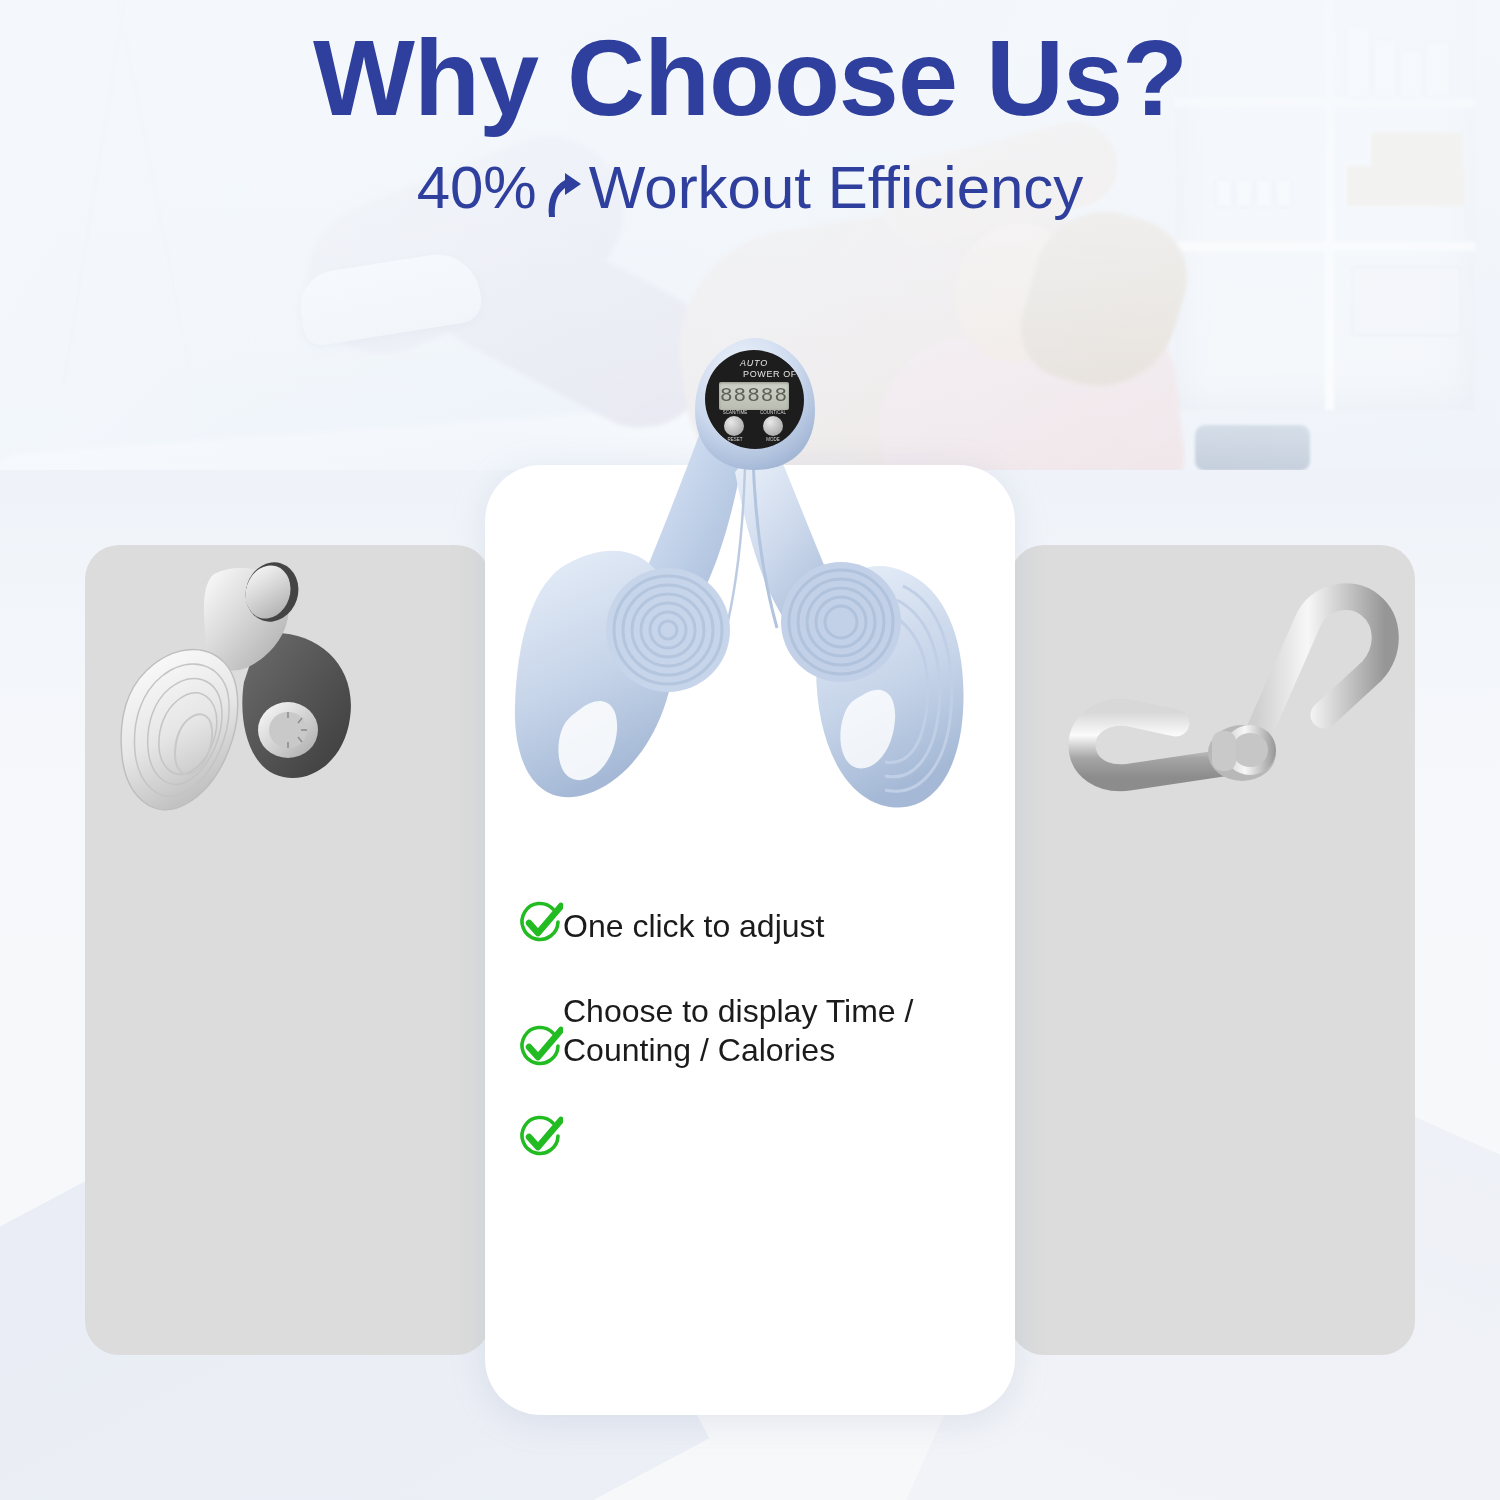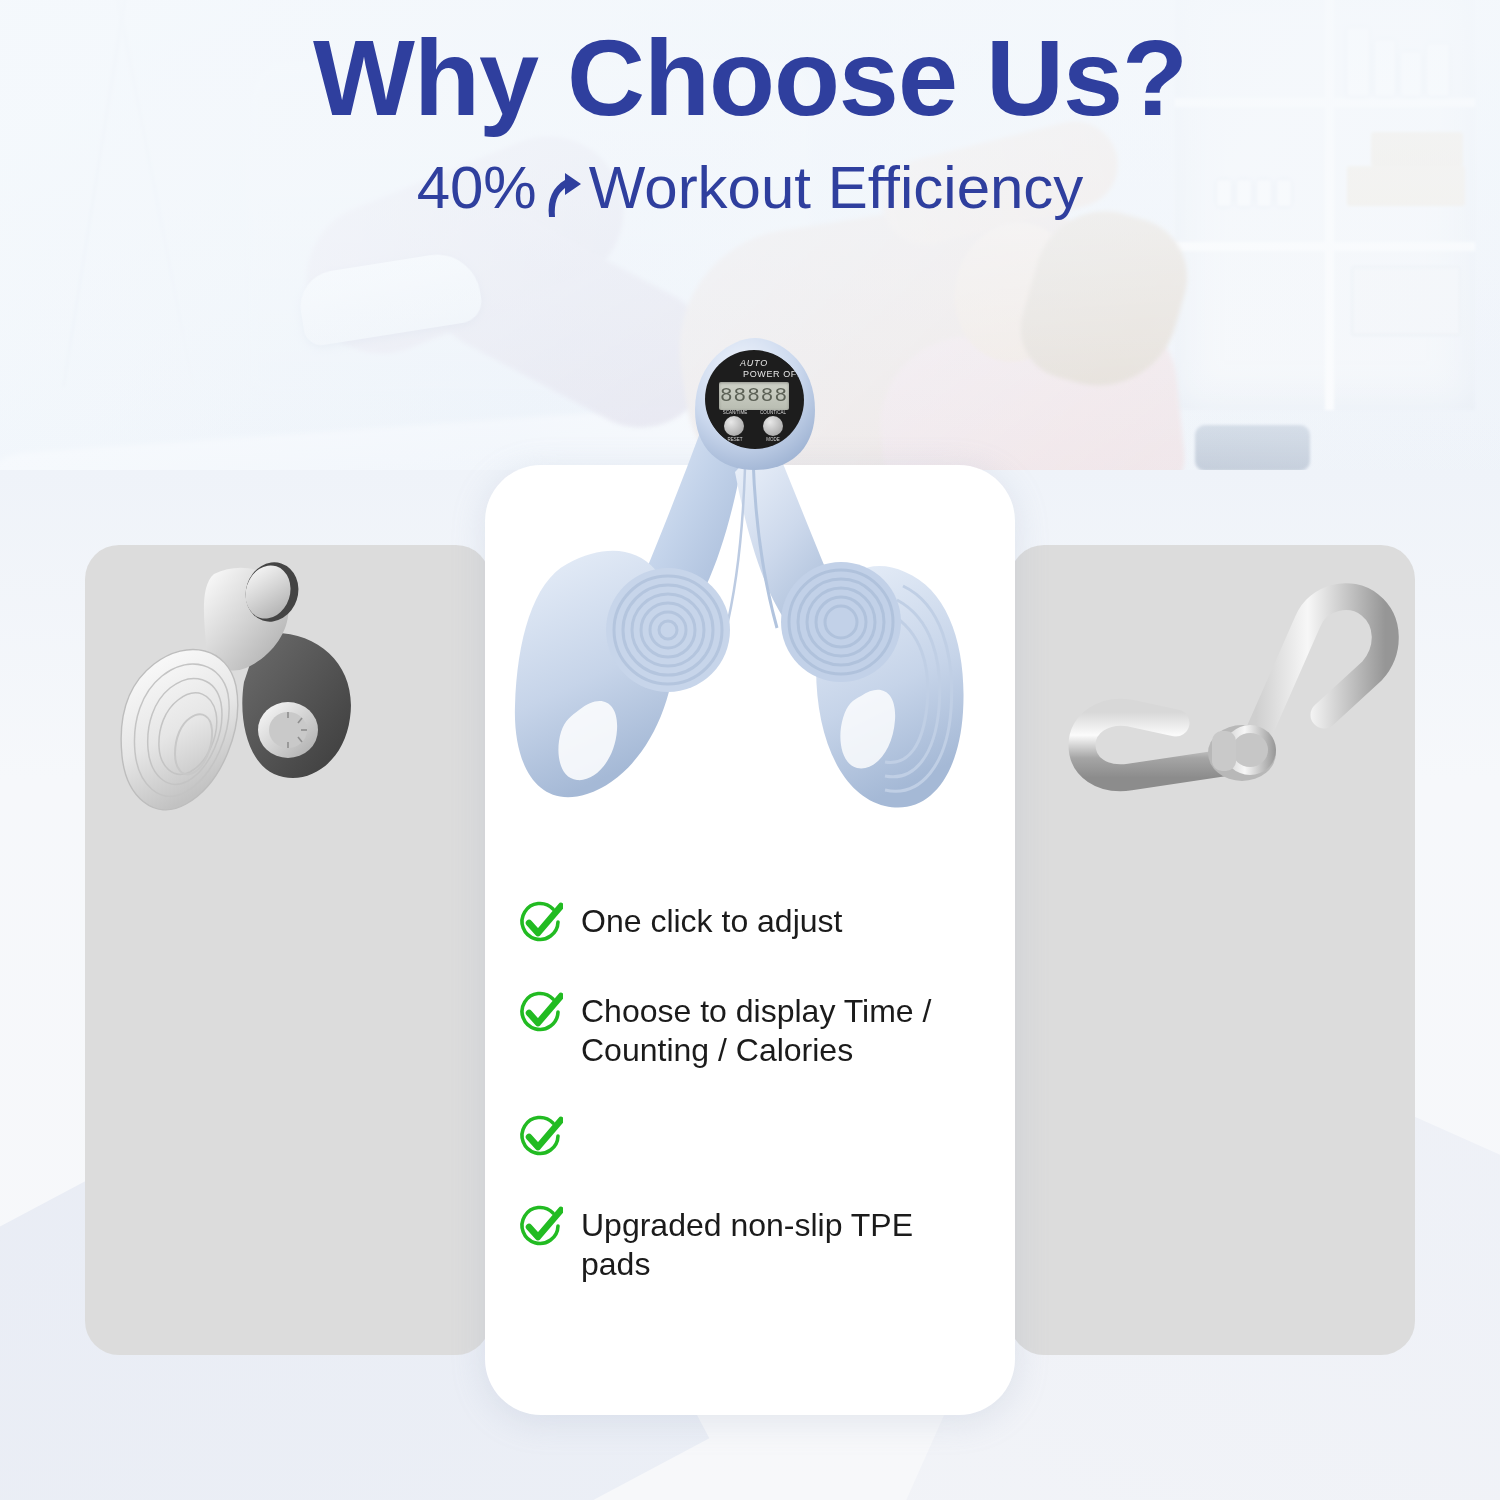--- a/index.html
+++ b/index.html
@@ -150,21 +150,21 @@
   #panel-right{ left:1010px; }
 
   #panel-center{
     position:absolute; left:485px; top:465px; width:530px; height:950px;
     background:#ffffff; border-radius:56px; z-index:5;
     box-shadow:0 6px 34px rgba(150,165,190,.22);
   }
 
   
   .list{ position:absolute; left:0; width:100%; }
-  .li{ display:flex; align-items:flex-start; gap:18px; }
+  .li{ display:flex; align-items:flex-end; }
   .li .ic{ flex:0 0 auto; width:46px; height:46px; }
   .li .tx{
     font-size:30px; color:#1b1b1b; line-height:1.22; font-weight:400;
     padding-top:2px;
   }
   #list-left, #list-right{ padding:0 26px; }
   #list-left .li, #list-right .li{ margin-bottom:36px; }
   #list-center .li{ margin-bottom:44px; }
   #list-center .tx{ font-size:32px; }
   #list-center{ padding:0 28px 0 32px; }
@@ -490,20 +490,13 @@
           <path d="M12 23 L21 33 L44 6" fill="none" stroke="#22bb22" stroke-width="6.5" stroke-linecap="round" stroke-linejoin="round"></path>
         </svg></span>
       <span class="tx">Choose to display Time / Counting / Calories</span>
     </div>
     <div class="li">
       <span class="ic"><svg viewBox="0 0 46 46" width="46" height="46">
           <path d="M36 9 A18 18 0 1 0 41 22" fill="none" stroke="#22bb22" stroke-width="3.6" stroke-linecap="round"></path>
           <path d="M12 23 L21 33 L44 6" fill="none" stroke="#22bb22" stroke-width="6.5" stroke-linecap="round" stroke-linejoin="round"></path>
         </svg></span>
     </div>
-    <div class="li">
-      <span class="ic"><svg viewBox="0 0 46 46" width="46" height="46">
-          <path d="M36 9 A18 18 0 1 0 41 22" fill="none" stroke="#22bb22" stroke-width="3.6" stroke-linecap="round"></path>
-          <path d="M12 23 L21 33 L44 6" fill="none" stroke="#22bb22" stroke-width="6.5" stroke-linecap="round" stroke-linejoin="round"></path>
-        </svg></span>
-      <span class="tx">Upgraded non-slip TPE pads</span>
-    </div>
   </div>
 
 </body></html>

